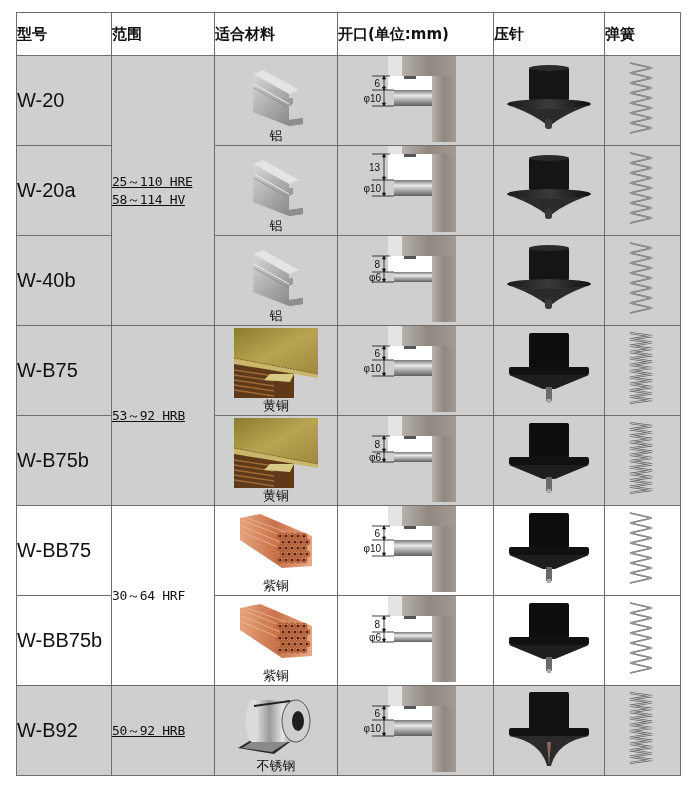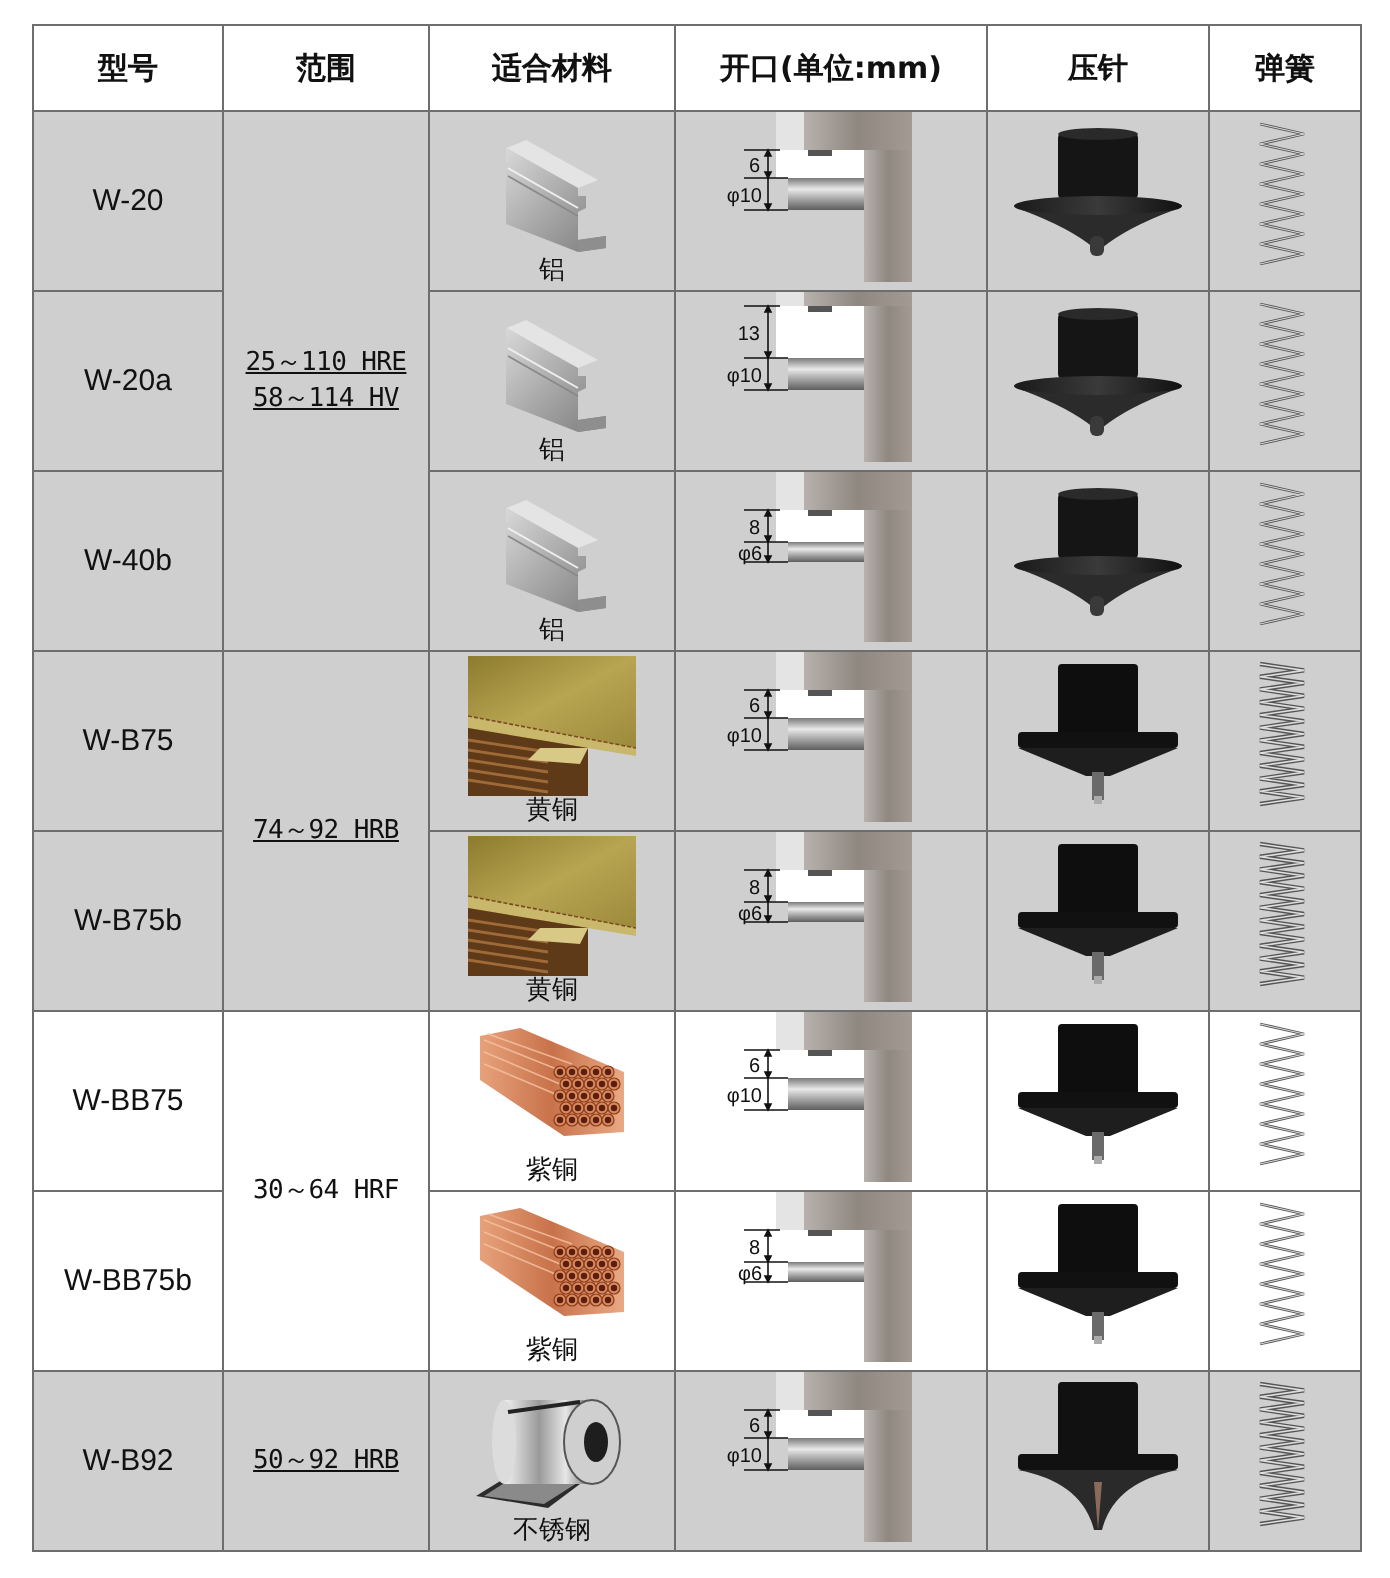--- a/index.html
+++ b/index.html
@@ -4,29 +4,29 @@
 <style>
   html, body { margin: 0; padding: 0; background: #ffffff; }
   body { width: 695px; height: 789px; position: relative; overflow: hidden;
          font-family: "Liberation Sans", "DejaVu Sans", sans-serif; color: #111; }
   table.spec {
     position: absolute; left: 16px; top: 12px;
     border-collapse: collapse; table-layout: fixed;
     width: 664px;
   }
   table.spec td, table.spec th {
-    border: 1.5px solid #6e6e6e; padding: 0; text-align: center; vertical-align: middle;
+    border: 1.5px solid #6e6e6e; padding: 0; text-align: left; vertical-align: middle;
     overflow: hidden; position: relative;
   }
   table.spec th { height: 42px; font-weight: bold; font-size: 15px; background: #fff;
                   font-family: "DejaVu Sans", sans-serif; }
   table.spec td { height: 89px; }
   tr.gray td { background: #cfcfcf; }
   tr.white td { background: #ffffff; }
-  td.model { font-size: 15px; }
+  td.model { font-size: 20px; }
   td.range { font-size: 13px; text-align: left; padding-left: 12px;
              font-family: "DejaVu Sans Mono", monospace; line-height: 18px; letter-spacing: -0.3px; }
   td.gray-merge { background: #cfcfcf !important; text-decoration: underline; }
   td.white-merge { background: #ffffff !important; }
   .mat { display: flex; flex-direction: column; align-items: center; justify-content: flex-end; height: 89px; }
   .mat .label { font-size: 13px; font-family: "DejaVu Sans", sans-serif; margin-bottom: 2px; line-height: 15px; }
   .mat svg { display: block; }
   .fix, .pin, .spring { display: flex; align-items: center; justify-content: center; height: 89px; }
 </style>
 </head>
@@ -241,21 +241,21 @@
       <span><svg width="30" height="80" viewBox="0 0 30 80">
     <path d="M2,4 L24,9.0 L2,14.0 L24,19.0 L2,24.0 L24,29.0 L2,34.0 L24,39.0 L2,44.0 L24,49.0 L2,54.0 L24,59.0 L2,64.0 L24,69.0 L2,74.0" fill="none" stroke="#555" stroke-width="1.4"></path>
     <path d="M2,4 L24,9.0 L2,14.0 L24,19.0 L2,24.0 L24,29.0 L2,34.0 L24,39.0 L2,44.0 L24,49.0 L2,54.0 L24,59.0 L2,64.0 L24,69.0 L2,74.0" fill="none" stroke="#ddd" stroke-width="0.5"></path>
   </svg></span>
     </div>
         </td>
       </tr>
       <tr class="gray">
         <td class="model">W-B75</td>
         <td class="range gray-merge" rowspan="2">
-          <div>74～92 HRB</div>
+          <div>53～92 HRB</div>
         </td>
         <td>
           <div class="mat">
       <span>
               <svg width="84" height="70" viewBox="0 0 84 70">
       <rect x="0" y="0" width="84" height="46" fill="url(#brass)"></rect>
       <polygon points="0,30 84,46 84,50 0,36" fill="#c9b76b"></polygon>
       <line x1="0" y1="30" x2="84" y2="46" stroke="#7a4a20" stroke-width="0.8" stroke-dasharray="2,1"></line>
       <polygon points="0,36 60,46 60,70 0,70" fill="#5e3a18"></polygon>
       <g stroke="#a06a38" stroke-width="1.4">

